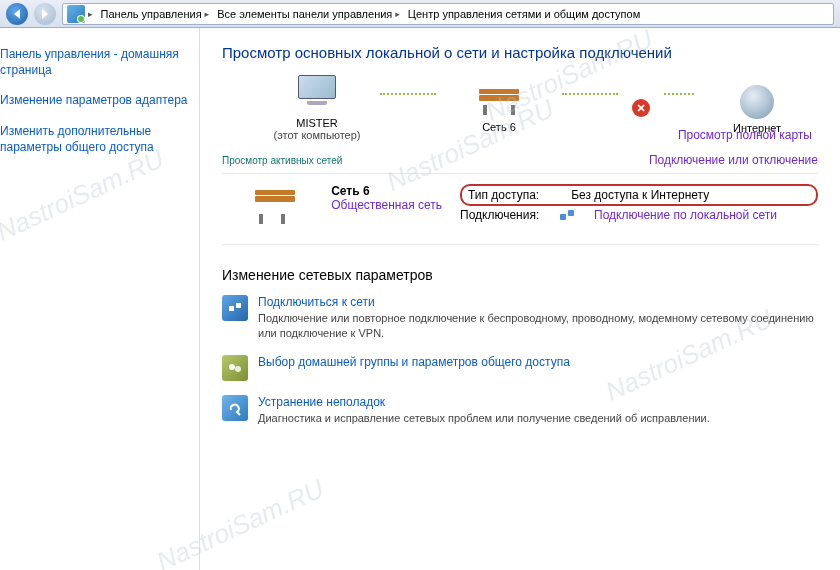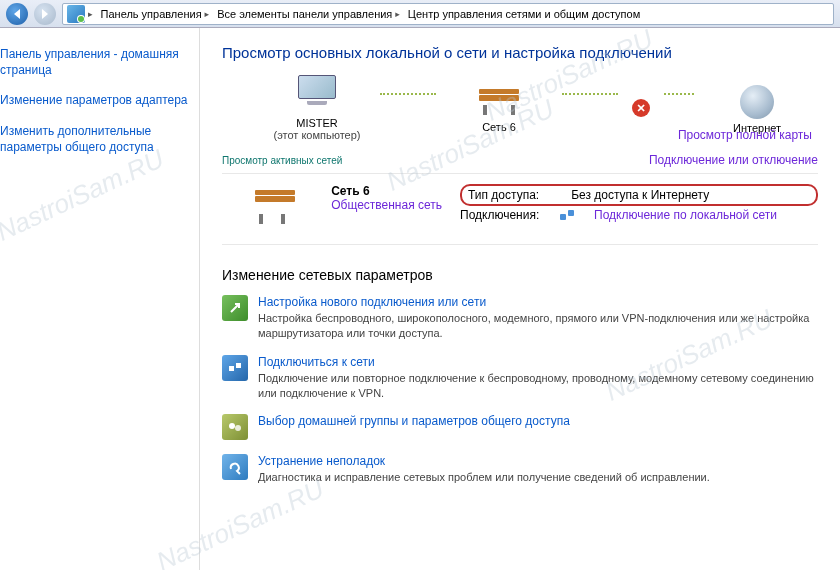--- a/index.html
+++ b/index.html
@@ -161,31 +161,20 @@
             <span class="net-mini"></span>
             <span>Подключение по локальной сети</span>
           </span>
         </div>
       </div>
     </div>
 
     <div style="border-top:1px solid #e8e8e8;margin-top:14px;"></div>
     <div class="tasks-title">Изменение сетевых параметров</div>
 
-    <div class="task">
-      <div class="task-icon ic1">
-          <svg width="16" height="16" viewBox="0 0 16 16">
-            <path d="M4 12 L12 4 M8 4 h4 v4" stroke="#fff" stroke-width="2" fill="none"></path>
-          </svg>
-        </div>
-      <div class="task-body">
-        <div class="t-title">Настройка нового подключения или сети</div>
-        <div class="t-desc">Настройка беспроводного, широкополосного, модемного, прямого или VPN-подключения или же настройка маршрутизатора или точки доступа.</div>
-      </div>
-    </div>
 
     <div class="task">
       <div class="task-icon ic2">
           <svg width="16" height="16" viewBox="0 0 16 16">
             <rect x="2" y="6" width="5" height="5" fill="#fff"></rect>
             <rect x="9" y="3" width="5" height="5" fill="#fff"></rect>
           </svg>
         </div>
       <div class="task-body">
         <div class="t-title">Подключиться к сети</div>

